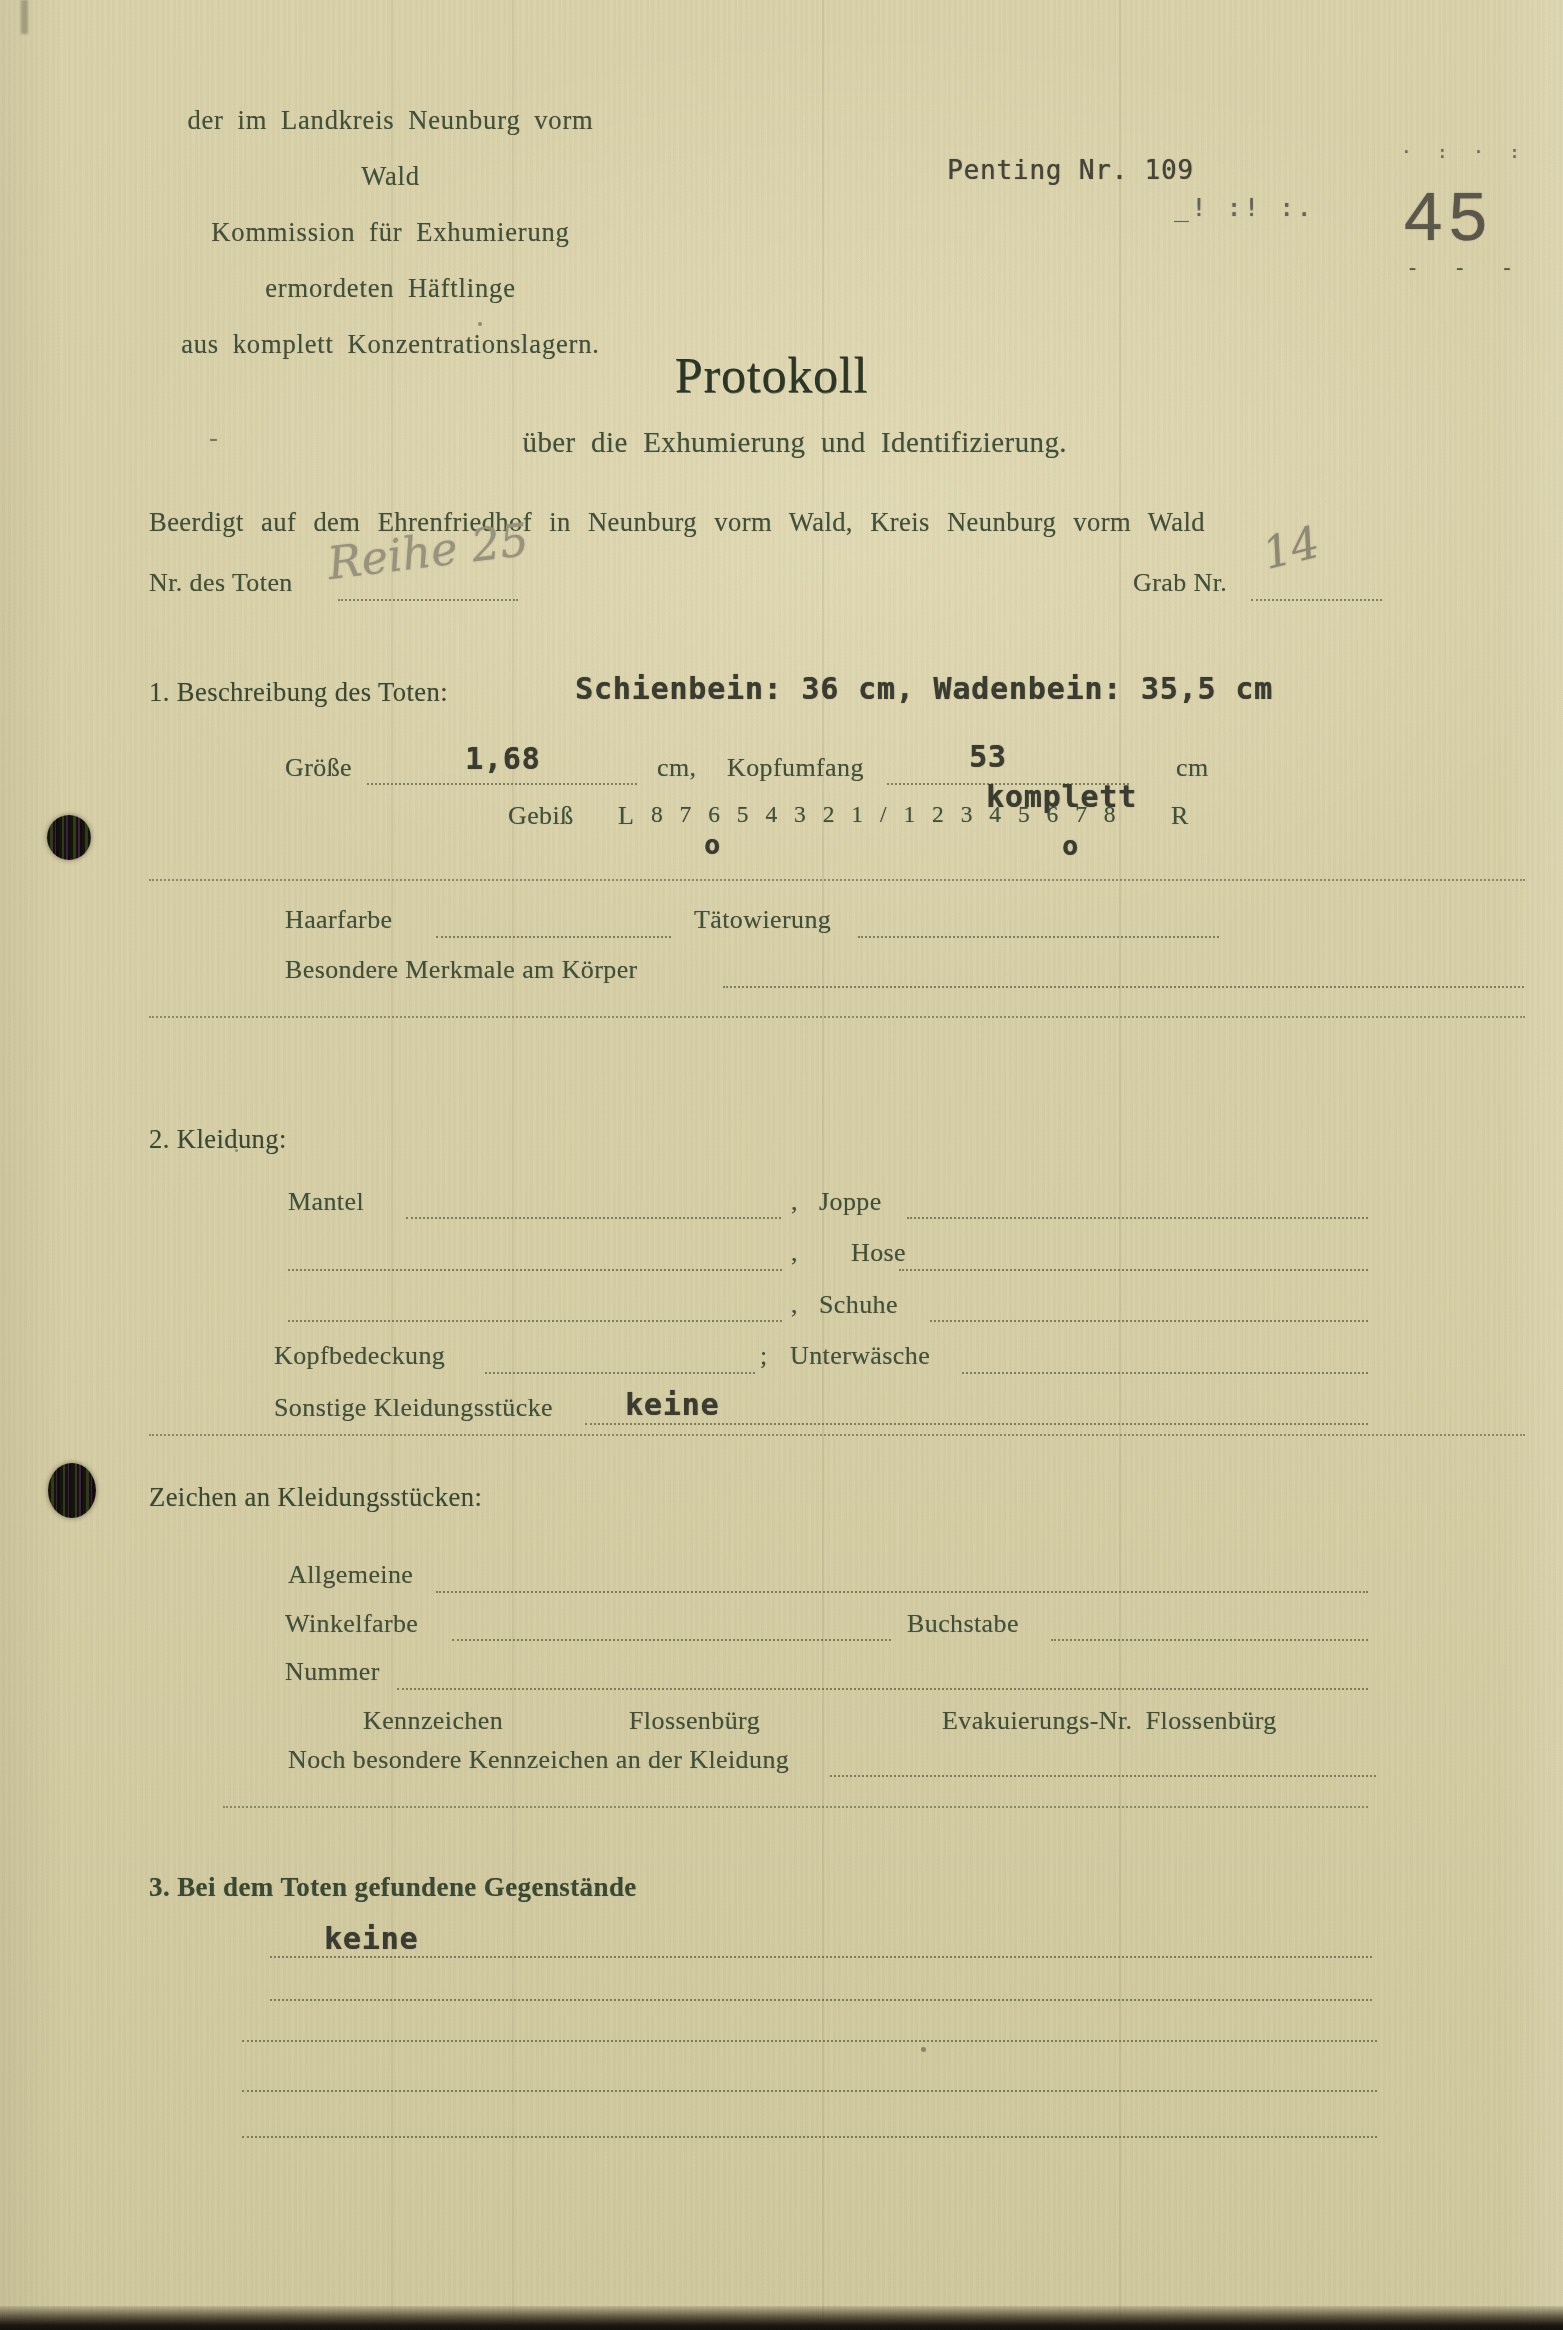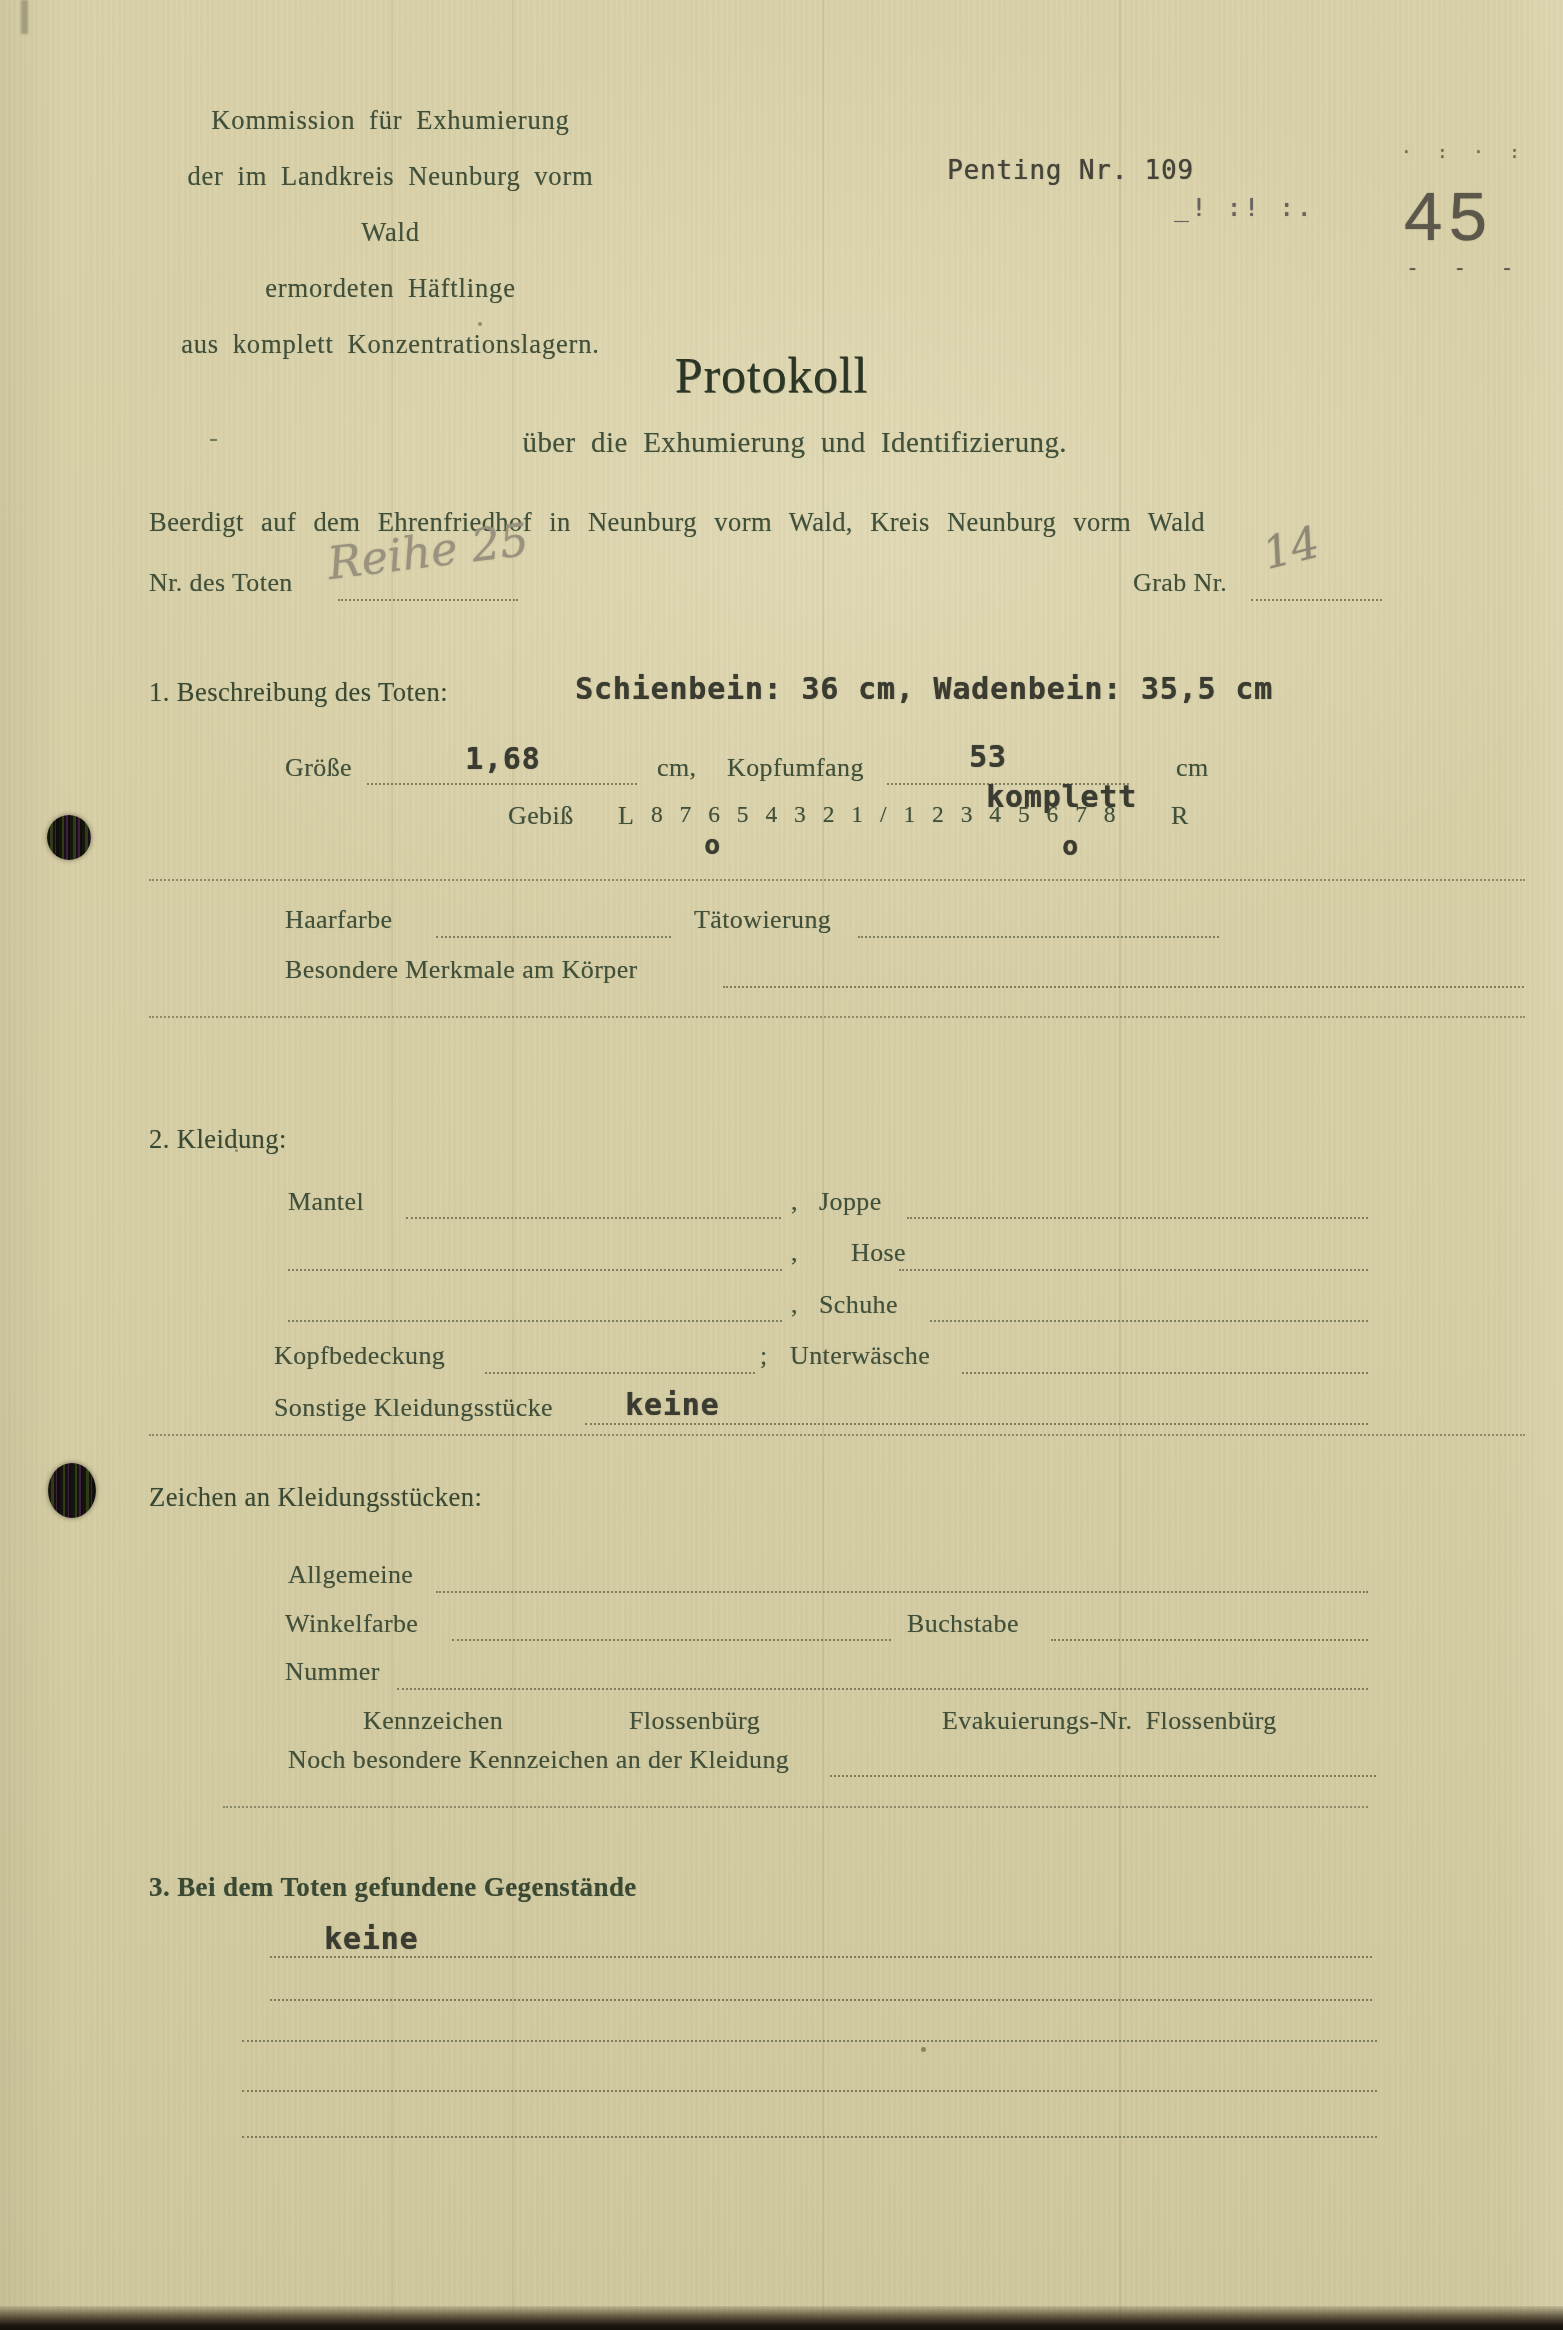--- a/index.html
+++ b/index.html
@@ -44,22 +44,22 @@
   <div class="scanline" style="left:391px"></div>
   <div class="scanline" style="left:512px"></div>
   <div class="scanline" style="left:822px"></div>
   <div class="scanline" style="left:1119px"></div>
   <div class="corner-mark"></div>
   <div class="speck" style="left:478px;top:322px;width:3.9px;height:3.9px"></div>
   <div class="speck" style="left:921px;top:2047px;width:4.7px;height:4.7px"></div>
   <div class="speck" style="left:235px;top:1149px;width:3.1px;height:3.1px"></div>
 
   <div class="print" style="left:156px;top:92px;width:469px;text-align:center;font-size:26.6px;line-height:56px;word-spacing:6.3px;letter-spacing:0.8px;white-space:normal">
+    <div>der im Landkreis Neunburg vorm Wald</div>
     <div>Kommission für Exhumierung</div>
-    <div>der im Landkreis Neunburg vorm Wald</div>
     <div>ermordeten Häftlinge</div>
     <div>aus komplett Konzentrationslagern.</div>
   </div>
 
   <div class="type" style="left:947px;top:155px;font-size:26px;font-weight:normal;color:#45443b">Penting Nr. 109</div>
   <div class="type faint" style="left:1401px;top:142px;font-size:17px;letter-spacing:7.8px">· : · :</div>
   <div class="type" style="left:1174px;top:194px;font-size:24px;color:#4c4650;opacity:0.8;letter-spacing:3.1px">_! :! :.</div>
   <div class="stamp" style="left:1404px;top:177px">45</div>
   <div class="type" style="left:1406px;top:256px;font-size:21px;letter-spacing:11px;opacity:0.8">- - -</div>
 

